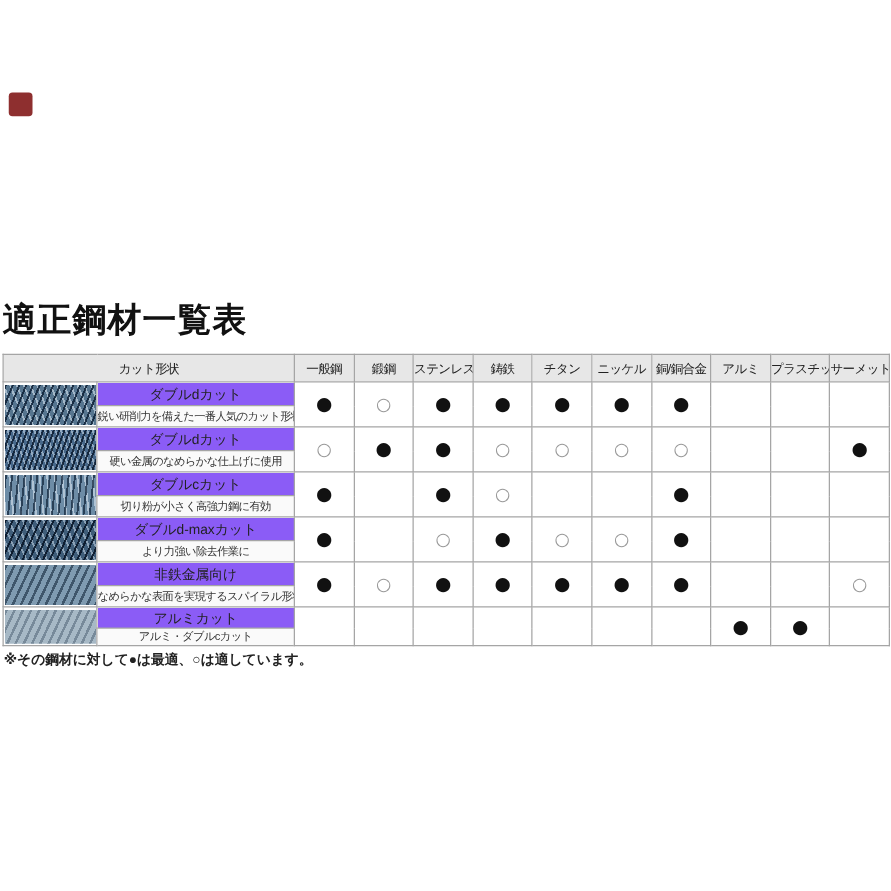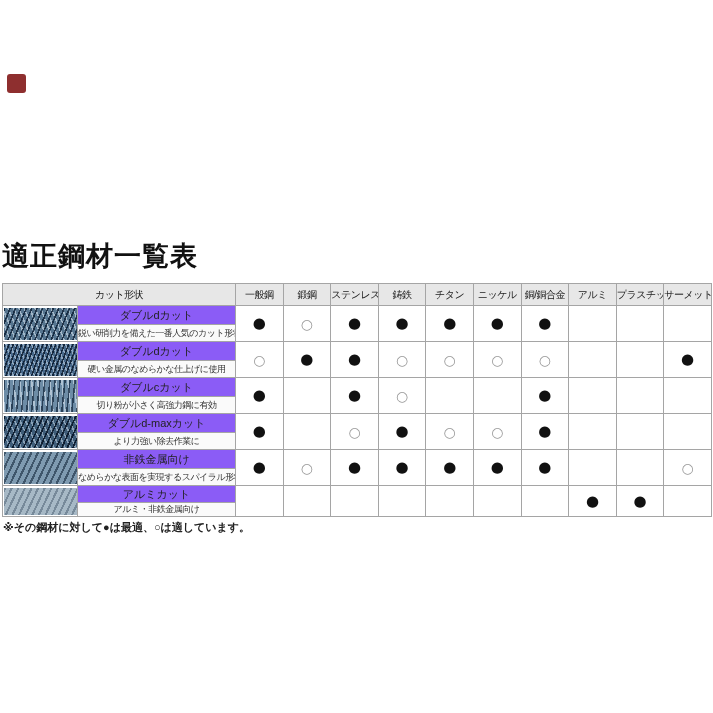--- a/index.html
+++ b/index.html
@@ -201,19 +201,19 @@
           <td class="dot-cell" rowspan="2"></td>
           <td class="dot-cell" rowspan="2"></td>
           <td class="dot-cell" rowspan="2"></td>
           <td class="dot-cell" rowspan="2"></td>
           <td class="dot-cell" rowspan="2"></td>
           <td class="dot-cell dot-filled" rowspan="2">●</td>
           <td class="dot-cell dot-filled" rowspan="2">●</td>
           <td class="dot-cell" rowspan="2"></td>
         </tr>
         <tr class="desc-row short-desc">
-          <td class="desc-cell">アルミ・非鉄金属向け</td>
+          <td class="desc-cell">アルミ・ダブルcカット</td>
         </tr>
       </tbody>
   </table>
 
   <div class="footnote">※その鋼材に対して●は最適、○は適しています。</div>
 </div>
 
 </body></html>

